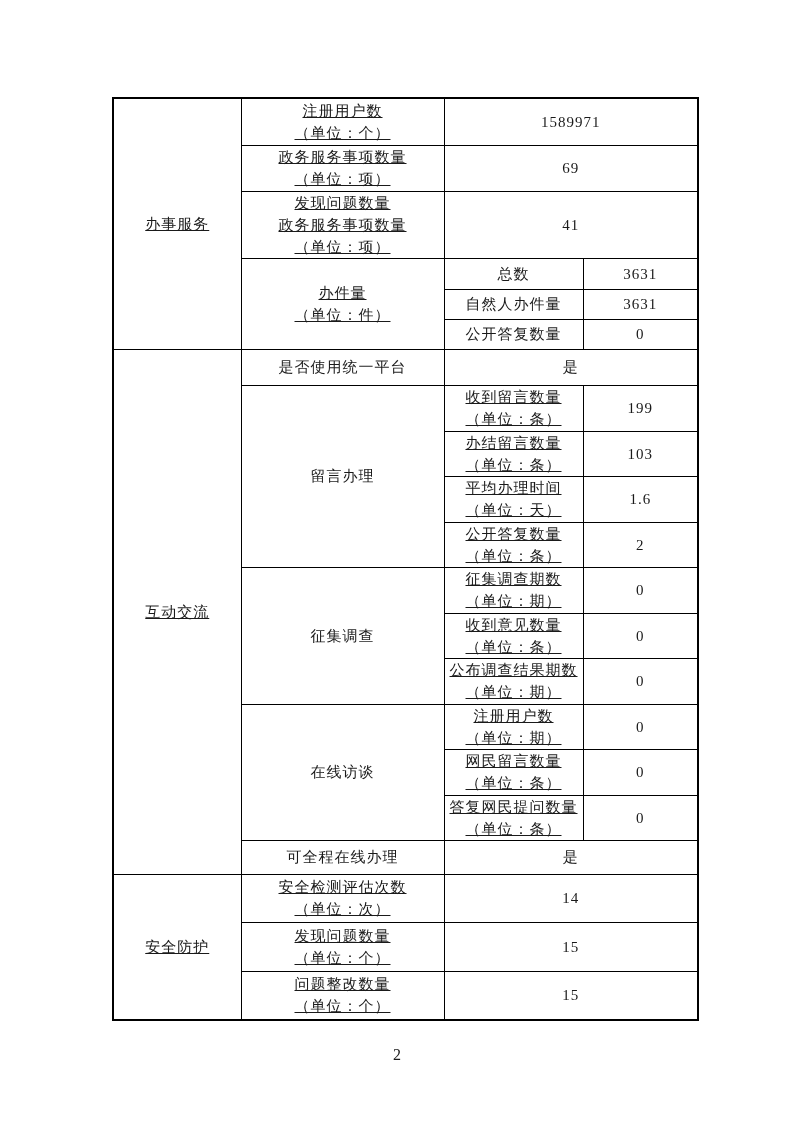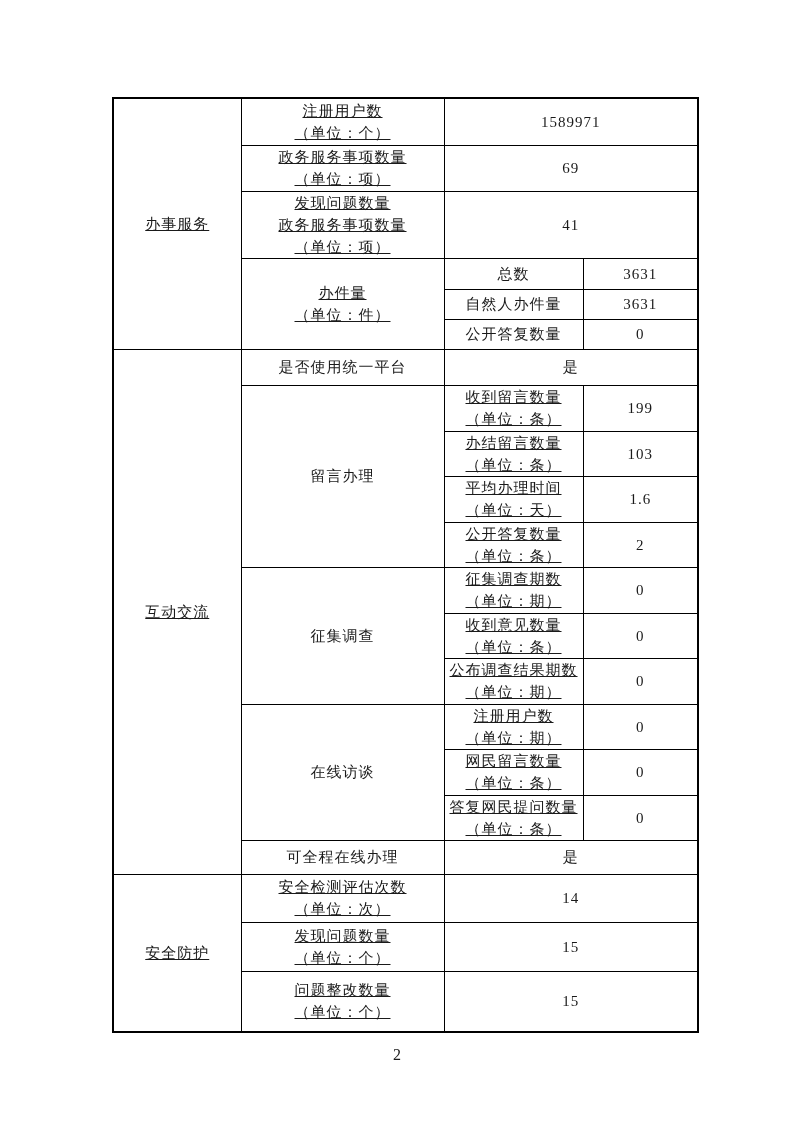--- a/index.html
+++ b/index.html
@@ -207,21 +207,21 @@
       </td>
       <td colspan="2" class="num section-divider-top">14</td>
     </tr>
     <tr style="height:49px">
       <td>
         <span class="line">发现问题数量</span>
         <span class="line">（单位：个）</span>
       </td>
       <td colspan="2" class="num">15</td>
     </tr>
-    <tr style="height:61px">
+    <tr style="height:49px">
       <td>
         <span class="line">问题整改数量</span>
         <span class="line">（单位：个）</span>
       </td>
       <td colspan="2" class="num">15</td>
     </tr>
   </tbody>
     </table>
 
   <div class="page-number">2</div>

